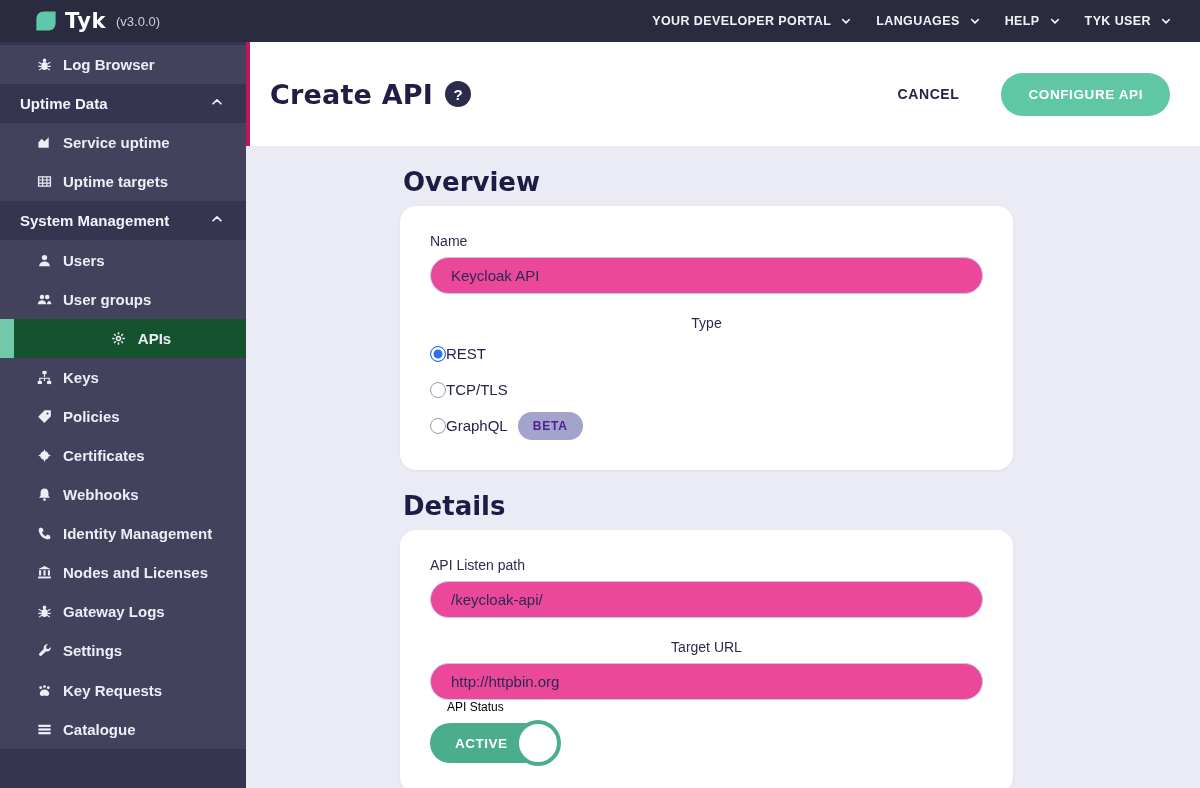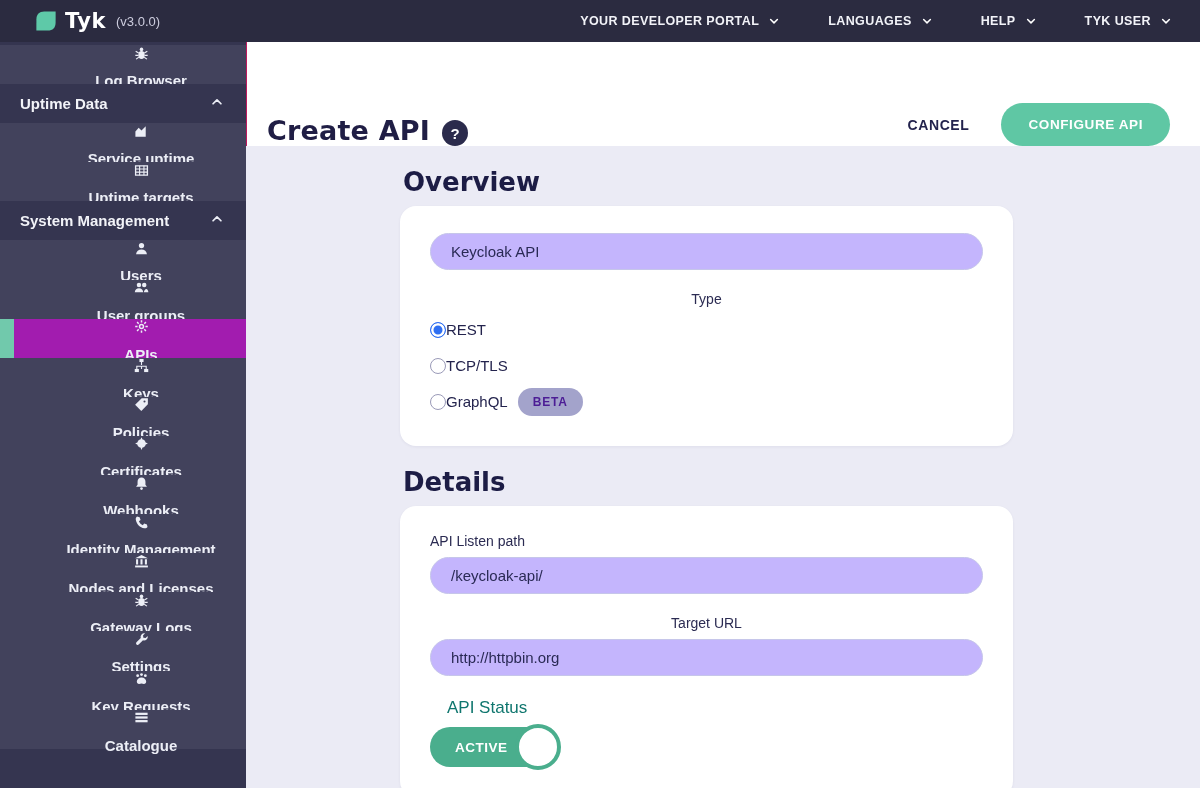--- a/index.html
+++ b/index.html
@@ -5,64 +5,64 @@
   * { margin:0; padding:0; box-sizing:border-box; }
   html,body { width:1200px; height:788px; overflow:hidden; font-family:"Liberation Sans",sans-serif; }
   .app { width:1200px; height:788px; display:flex; flex-direction:column; background:#ebebf5; }
 
   
   .topbar { height:42px; background:#2b2b40; display:flex; align-items:center; flex:0 0 42px; padding:0 28px 0 34px; }
   .logo-area { display:flex; align-items:center; gap:7px; cursor:pointer; }
   .logo-leaf svg { display:block; }
   .logo-text { color:#fff; font-family:"DejaVu Sans",sans-serif; font-size:21px; font-weight:700; letter-spacing:.5px; line-height:1; }
   .logo-version { color:#cdcdde; font-size:13px; margin-left:3px; }
-  .topnav { margin-left:auto; display:flex; align-items:center; gap:48px; }
+  .topnav { margin-left:auto; display:flex; align-items:center; gap:24px; }
   .topnav-item { display:flex; align-items:center; gap:9px; color:#f2f3f8; font-size:12.5px; font-weight:700; letter-spacing:.4px; cursor:pointer; }
   .topnav-item svg { display:block; }
 
   
   .main-row { flex:1; display:flex; min-height:0; }
 
   
   .sidebar { width:246px; flex:0 0 246px; background:#353550; display:flex; flex-direction:column; padding-top:3px; }
   .side-row { height:39.1px; flex:0 0 39.1px; display:flex; align-items:center; cursor:pointer; color:#eceef6; font-size:15px; font-weight:600; position:relative; }
-  .side-item { background:#42425c; padding-left:36px; gap:11px;flex-direction:column; }
+  .side-item { background:#42425c; padding-left:36px; gap:11px; }
   .side-section { background:#353550; padding-left:20px; padding-right:22px; color:#f2f3f8; }
   .side-section .sect-chevron { margin-left:auto; }
-  .side-item.active { background:#a21caf; }
+  .side-item.active { background:#14532d;justify-content:center; }
   .active-bar { position:absolute; left:0; top:0; bottom:0; width:14px; background:#71c9ac; }
   .side-item .icon { width:16px; height:16px; display:flex; align-items:center; justify-content:center; flex:0 0 16px; }
   .side-item .icon svg { display:block; }
   .side-item.active { padding-left:36px; }
 
   
   .content { flex:1; display:flex; flex-direction:column; min-width:0; }
-  .page-header { height:104px; flex:0 0 104px; background:#fff; display:flex; align-items:flex-end; padding:0 30px 0 20px; border-left:1px solid #be185d; }
+  .page-header { height:104px; flex:0 0 104px; background:#fff; display:flex; align-items:center; padding:0 30px 0 20px; border-left:4px solid #be185d; }
   .page-title { font-family:"DejaVu Sans",sans-serif; font-size:27px; font-weight:600; color:#201e45; letter-spacing:.2px; }
   .help-badge { width:26px; height:26px; border-radius:50%; background:#2b2b4c; color:#fff; font-size:15px; font-weight:700; display:flex; align-items:center; justify-content:center; margin-left:12px; cursor:pointer; }
-  .header-actions { margin-left:auto; display:flex; align-items:center; gap:32px; }
+  .header-actions { margin-left:auto; display:flex; align-items:center; gap:42px; }
   .cancel-btn { background:none; border:none; font-family:"Liberation Sans",sans-serif; font-size:14px; font-weight:700; letter-spacing:.6px; color:#23234d; cursor:pointer; }
   .configure-btn { background:#5fc7a4; border:none; border-radius:22px; padding:14px 27px; color:#fff; font-family:"Liberation Sans",sans-serif; font-size:13.5px; font-weight:700; letter-spacing:.6px; cursor:pointer; }
 
   .page-body { flex:1; background:#ebebf5; overflow:hidden; padding-left:154px; }
   .form-col { width:613px; }
   .section-heading { font-family:"DejaVu Sans",sans-serif; font-size:26px; font-weight:600; color:#1c1c45; margin-top:21px; margin-bottom:9px; padding-left:3px; }
   .card { background:#fff; border-radius:16px; padding:27px 30px 30px 30px; box-shadow:0 1px 3px rgba(40,40,80,.06); }
 
   .field-label { font-size:14px; color:#2b2b52; margin-bottom:8px; }
-  .text-input { width:100%; height:37px; border:1px solid #c6c6ea; border-radius:18.5px; padding:0 20px; font-family:"Liberation Sans",sans-serif; font-size:15px; color:#2a2a55; background:#c4b5fd; outline:none; }
+  .text-input { width:100%; height:37px; border:1px solid #c6c6ea; border-radius:18.5px; padding:0 20px; font-family:"Liberation Sans",sans-serif; font-size:15px; color:#2a2a55; background:#ec4899; outline:none; }
   .gap-lg { margin-top:21px;text-align:center; }
 
   .radio-row { display:flex; align-items:center; margin-top:7px; height:29px; cursor:pointer; }
   .radio { width:16px; height:16px; border-radius:50%; background:#fff; border:1.5px solid #9a9ab8; flex:0 0 16px; }
   .radio.selected { border:1.5px solid #2f6ff2; background:#2f6ff2; box-shadow:inset 0 0 0 2.5px #fff; }
   .radio-label { font-size:15px; color:#23234d; }
   .beta-badge { background:#a3a3cb; color:#4c1d95; font-size:12px; font-weight:700; letter-spacing:.8px; border-radius:14px; padding:7px 15px; margin-left:10px; }
 
-  .status-label { font-size:17px; color:#0f766e; margin-top:22px; margin-left:17px; margin-bottom:9px; }
+  .status-label { font-size:12px; color:#000000; margin-left:17px; margin-bottom:9px; }
   .toggle { position:relative; width:128px; height:40px; border-radius:20px; background:#4aae8d; cursor:pointer; display:flex; align-items:center; }
   .toggle-text { color:#fff; font-size:13.5px; font-weight:700; letter-spacing:.5px; padding-left:25px; }
   .toggle-knob { position:absolute; right:-3px; top:-3px; width:46px; height:46px; border-radius:50%; background:#fff; border:4px solid #4aae8d; }
 </style>
 </head>
 <body>
 
 <div class="app">
 
   <div class="topbar">
@@ -309,20 +309,21 @@
           <button class="cancel-btn">CANCEL</button>
           <button class="configure-btn">CONFIGURE API</button>
         </div>
       </div>
 
       <div class="page-body">
         <div class="form-col">
 
           <h2 class="section-heading">Overview</h2>
           <div class="card">
+            <div class="field-label">Name</div>
             <input class="text-input" type="text" value="Keycloak API" style="">
 
             <div class="field-label gap-lg">Type</div>
 
             <div class="radio-row">
               <span class="radio selected"></span>
               <span class="radio-label">REST</span>
             </div>
             <div class="radio-row">
               <span class="radio"></span>

